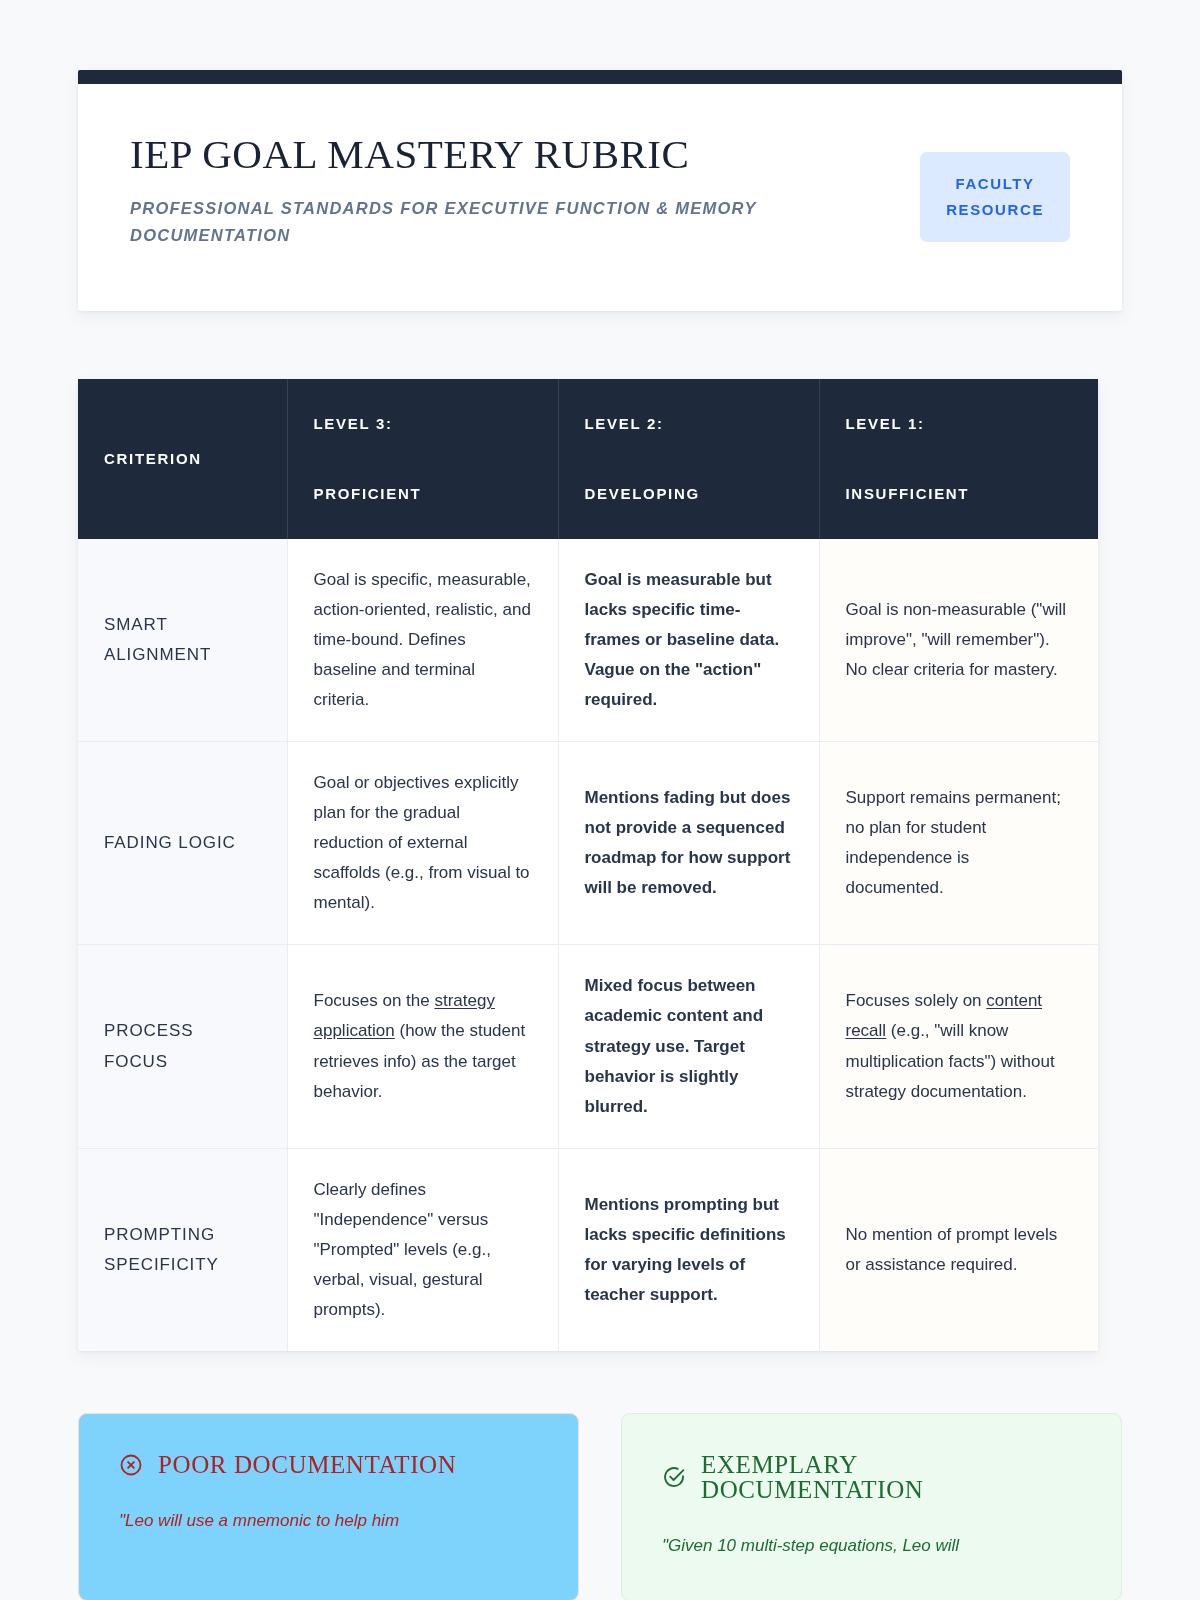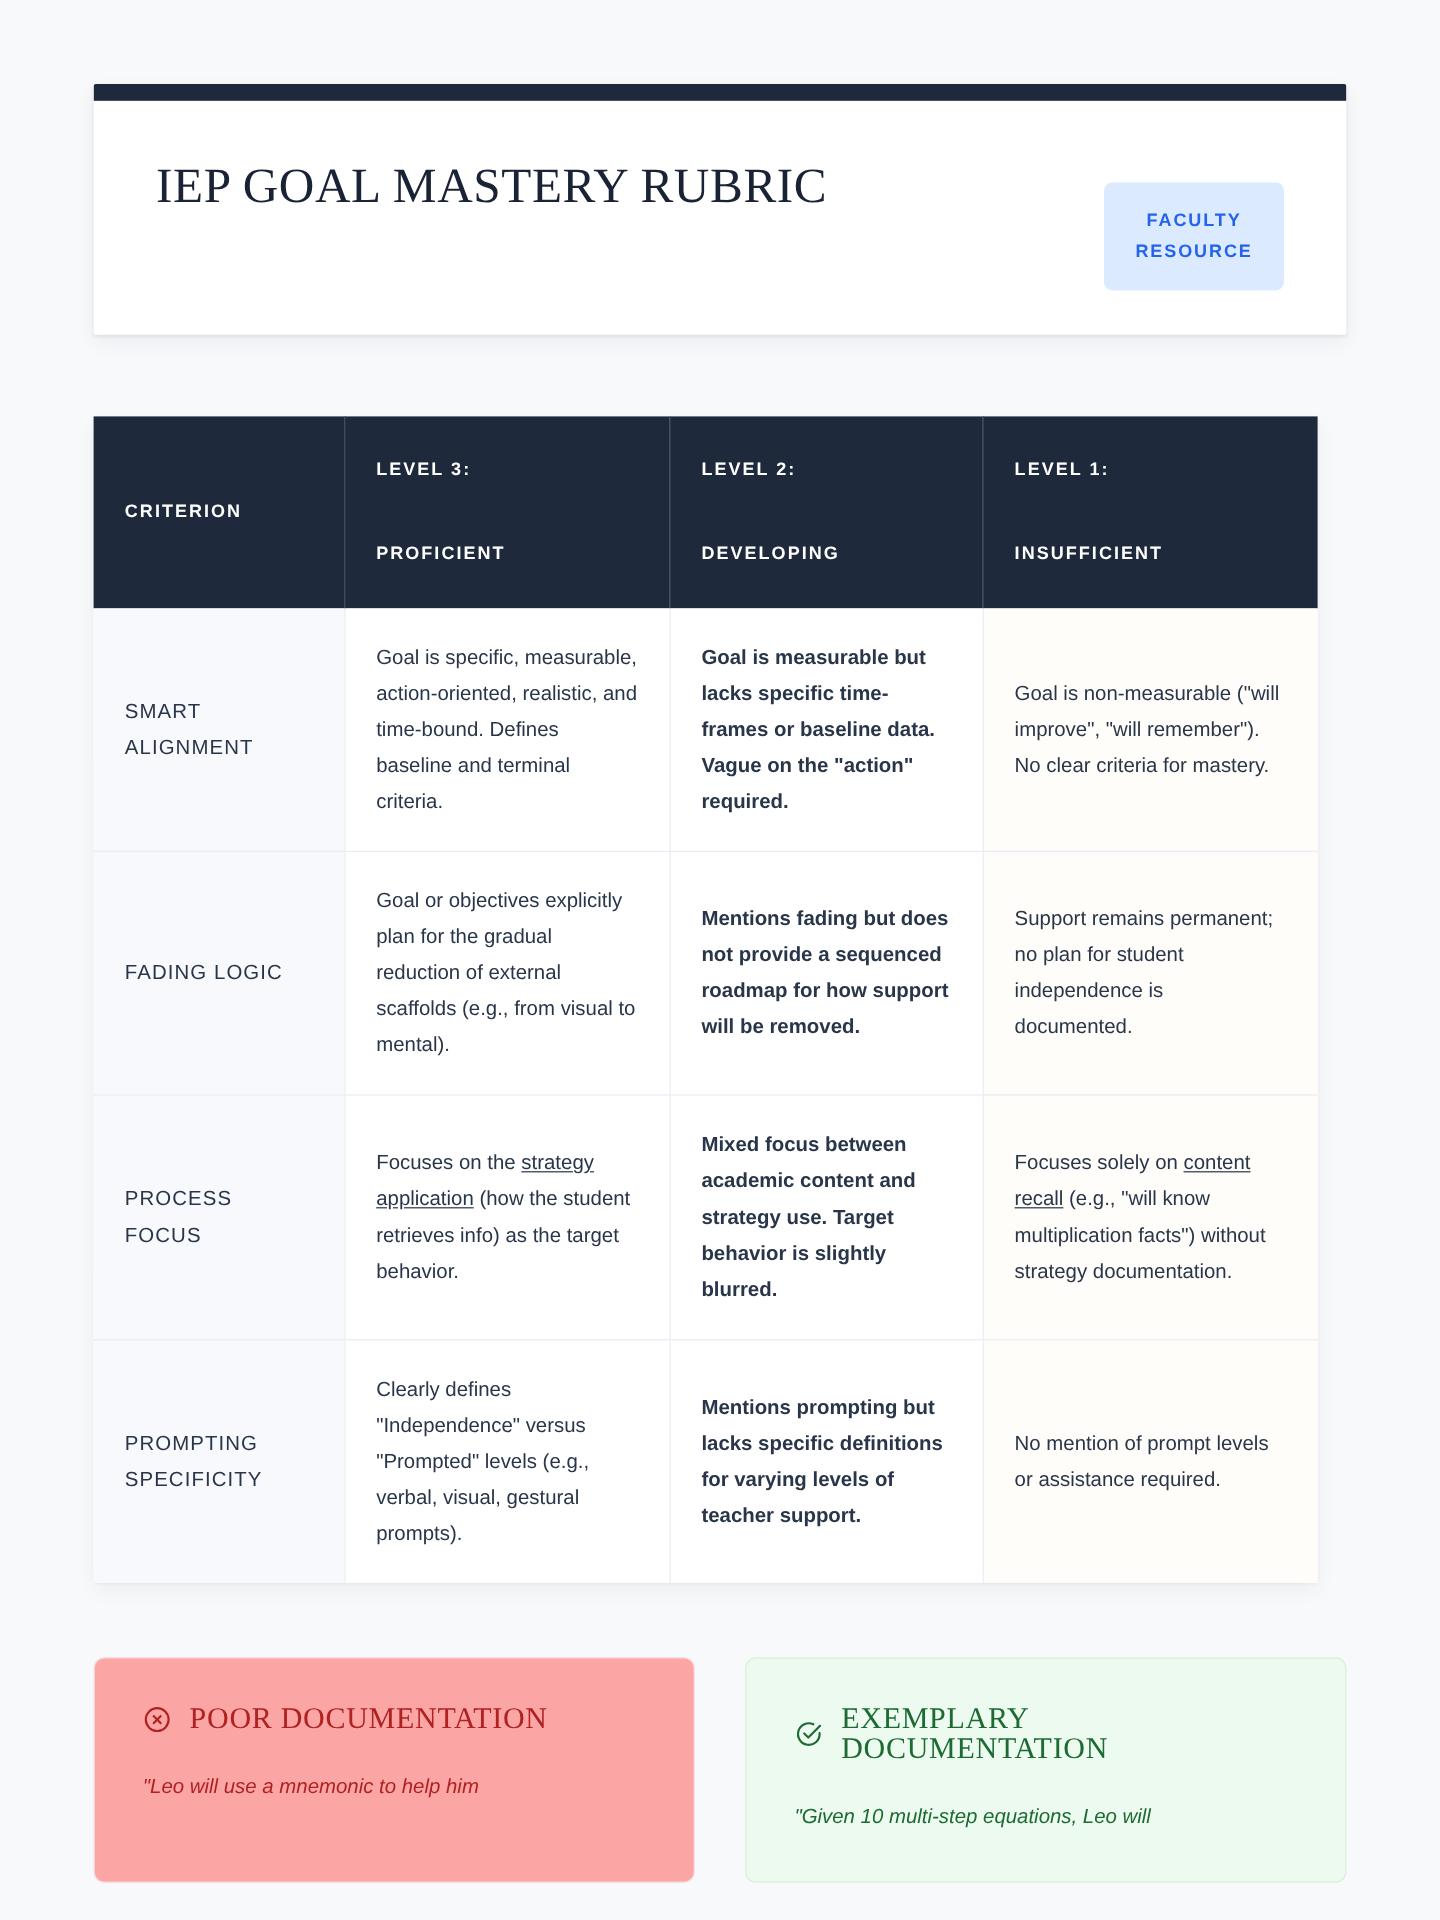--- a/index.html
+++ b/index.html
@@ -19,21 +19,21 @@
     padding: 0 78px;
   }
 
   
   .header-card {
     margin-top: 70px;
     background: #ffffff;
     border-radius: 2px;
     box-shadow: 0 1px 3px rgba(20,30,50,.07), 0 6px 18px rgba(20,30,50,.05);
     overflow: hidden;
-    height: 209px;
+    height: 241px;
   }
   .header-accent {
     height: 14px;
     background: #1e293b;
   }
   .header-inner {
     padding: 48px 52px 0 52px;
     display: flex;
     align-items: flex-start;
     justify-content: space-between;
@@ -138,21 +138,21 @@
     display: flex;
     gap: 42px;
   }
   .ex-box {
     flex: 1;
     border-radius: 9px;
     padding: 38px 40px 40px 40px;
     min-height: 160px;
   }
   .ex-poor {
-    background: #fca5a5;
+    background: #7dd3fc;
     border: 1px solid #f7dcdc;
   }
   .ex-good {
     background: #edfaef;
     border: 1px solid #d8f0dc;
   }
   .ex-head {
     display: flex;
     align-items: center;
     gap: 15px;
@@ -177,20 +177,21 @@
 </head>
 <body>
 
 <div class="page">
 
   <div class="header-card">
     <div class="header-accent"></div>
     <div class="header-inner">
       <div class="header-text">
         <h1 class="doc-title">IEP GOAL MASTERY RUBRIC</h1>
+        <div class="doc-subtitle">PROFESSIONAL STANDARDS FOR EXECUTIVE FUNCTION &amp; MEMORY DOCUMENTATION</div>
       </div>
       <div class="badge">
         <span>FACULTY</span><br>
         <span>RESOURCE</span>
       </div>
     </div>
   </div>
 
   <table class="rubric">
     <colgroup>

